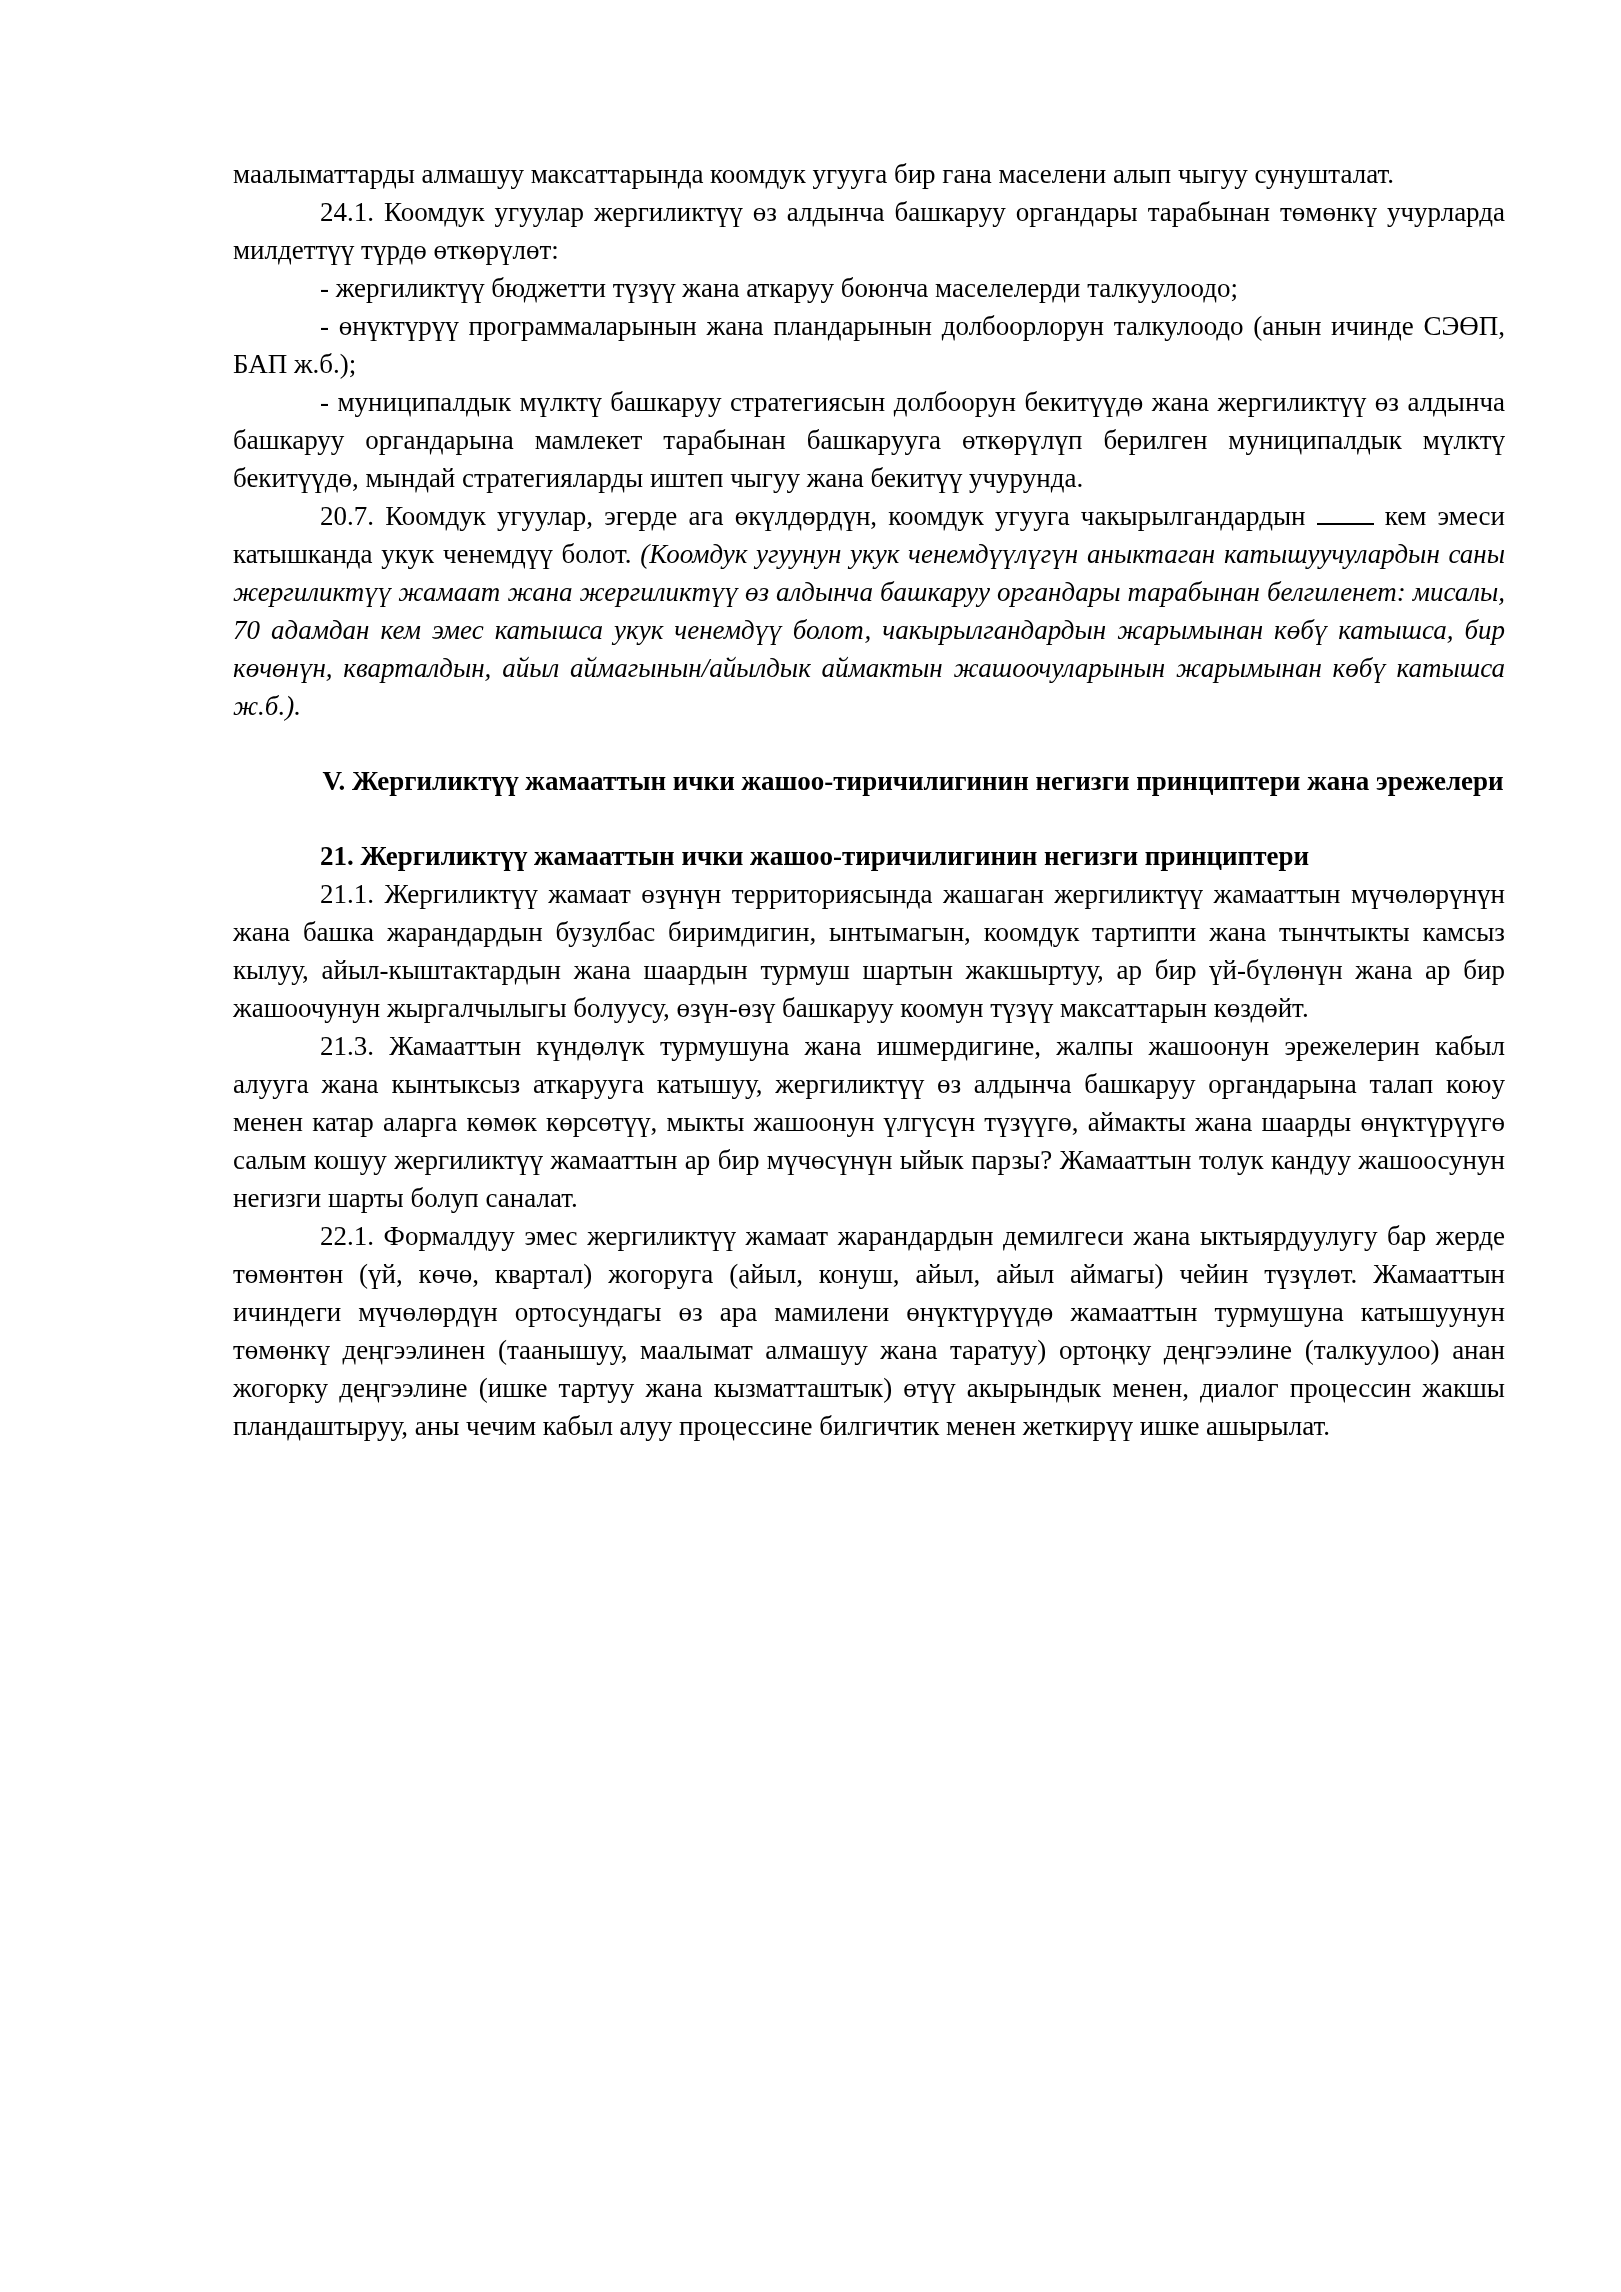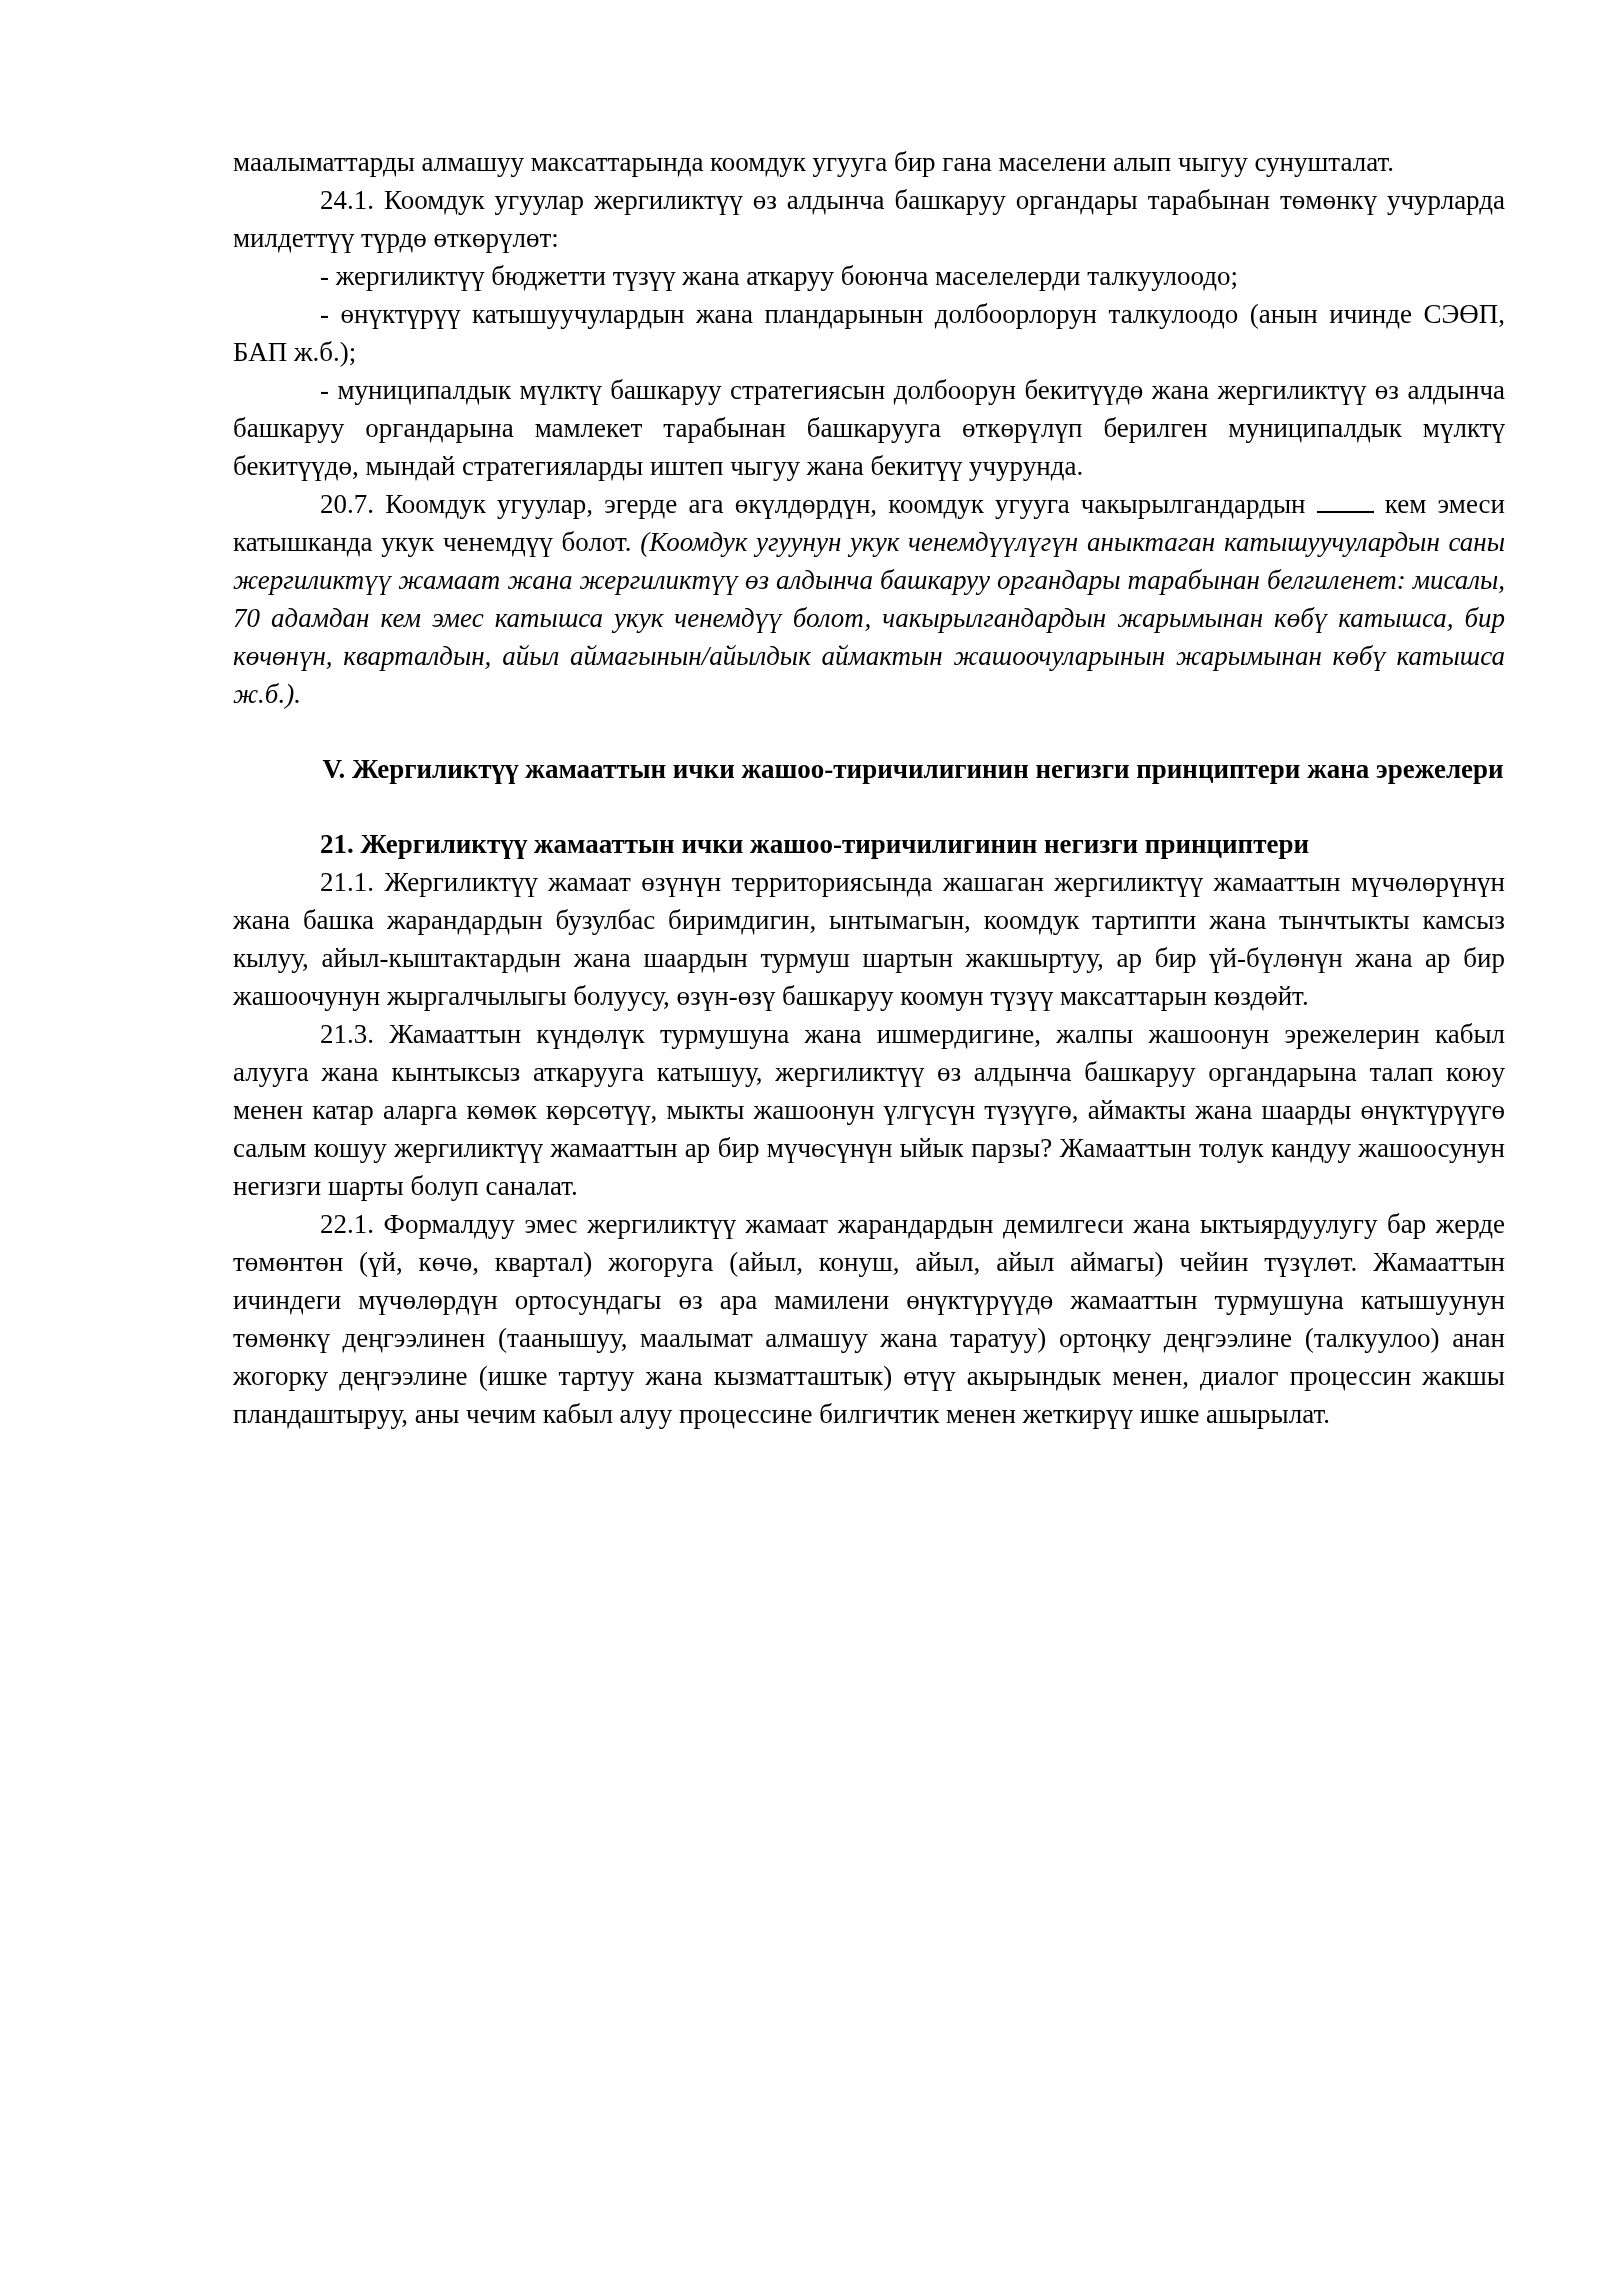--- a/index.html
+++ b/index.html
@@ -1,20 +1,20 @@
 <!DOCTYPE html>
 <html><head>
 <meta charset="utf-8">
 <style>
   html, body { margin: 0; padding: 0; background: #ffffff; }
   body { width: 1621px; height: 2293px; position: relative; overflow: hidden; }
   .page {
     position: absolute;
     left: 233px;
-    top: 143px;
+    top: 155px;
     width: 1272px;
     font-family: "Liberation Serif", "DejaVu Serif", serif;
     font-size: 27px;
     line-height: 38px;
     color: #000000;
   }
   p { margin: 0; text-align: justify; }
   .indent { text-indent: 87px; }
   .bullet { text-indent: 87px; }
   .italic { font-style: italic; margin-top: 31px; }
@@ -43,21 +43,21 @@
 </style>
 </head>
 <body>
 
 <div class="page">
 
   <p>маалыматтарды алмашуу максаттарында коомдук угууга бир гана маселени алып чыгуу сунушталат.</p>
 
   <p class="indent">24.1. Коомдук угуулар жергиликтүү өз алдынча башкаруу органдары тарабынан төмөнкү учурларда милдеттүү түрдө өткөрүлөт:</p>
   <p class="bullet">- жергиликтүү бюджетти түзүү жана аткаруу боюнча маселелерди талкуулоодо;</p>
-  <p class="bullet">- өнүктүрүү катышуучулардын жана пландарынын долбоорлорун талкулоодо (анын ичинде СЭӨП, БАП ж.б.);</p>
+  <p class="bullet">- өнүктүрүү программаларынын жана пландарынын долбоорлорун талкулоодо (анын ичинде СЭӨП, БАП ж.б.);</p>
   <p class="bullet">- муниципалдык мүлктү башкаруу стратегиясын долбоорун бекитүүдө жана жергиликтүү өз алдынча башкаруу органдарына мамлекет тарабынан башкарууга өткөрүлүп берилген муниципалдык мүлктү бекитүүдө, мындай стратегияларды иштеп чыгуу жана бекитүү учурунда.</p>
 
   <p class="indent">
     <span>20.7. Коомдук угуулар, эгерде ага өкүлдөрдүн, коомдук угууга чакырылгандардын</span>
     <span class="blank"></span><span> кем эмеси катышканда укук ченемдүү болот. </span><span class="italic">(Коомдук угуунун укук ченемдүүлүгүн аныктаган катышуучулардын саны жергиликтүү жамаат жана жергиликтүү өз алдынча башкаруу органдары тарабынан белгиленет: мисалы, 70 адамдан кем эмес катышса укук ченемдүү болот, чакырылгандардын жарымынан көбү катышса, бир көчөнүн, кварталдын, айыл аймагынын/айылдык аймактын жашоочуларынын жарымынан көбү катышса ж.б.).</span>
   </p>
 
   <p class="section-heading">V. Жергиликтүү жамааттын ички жашоо-тиричилигинин негизги принциптери жана эрежелери</p>
 
   <p class="article-heading gap-1">21. Жергиликтүү жамааттын ички жашоо-тиричилигинин негизги принциптери</p>

